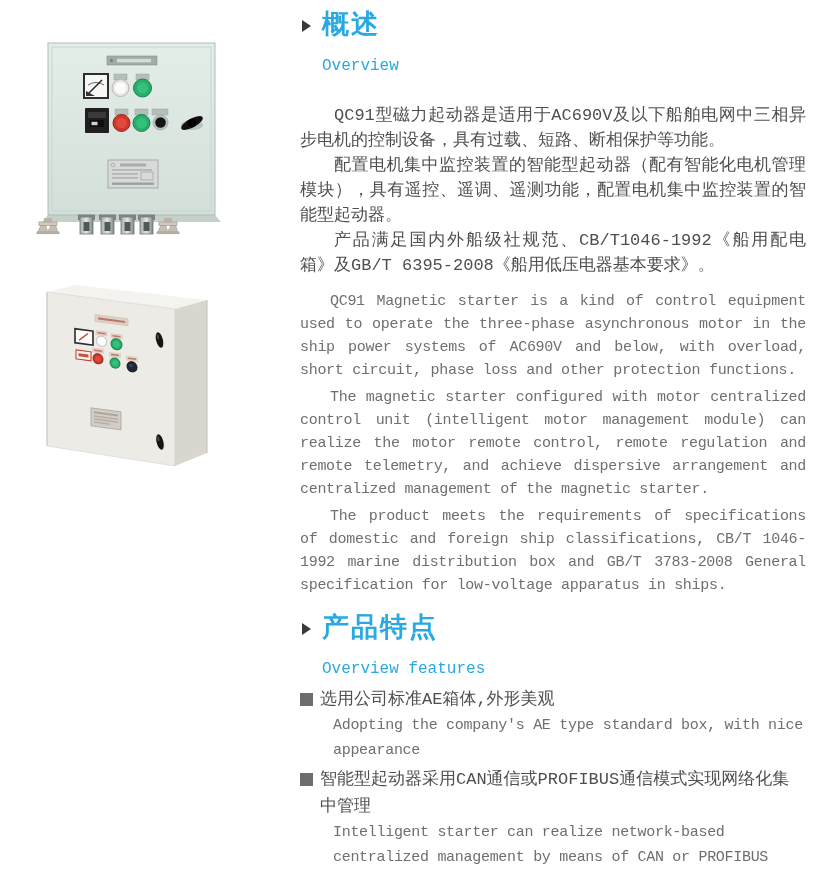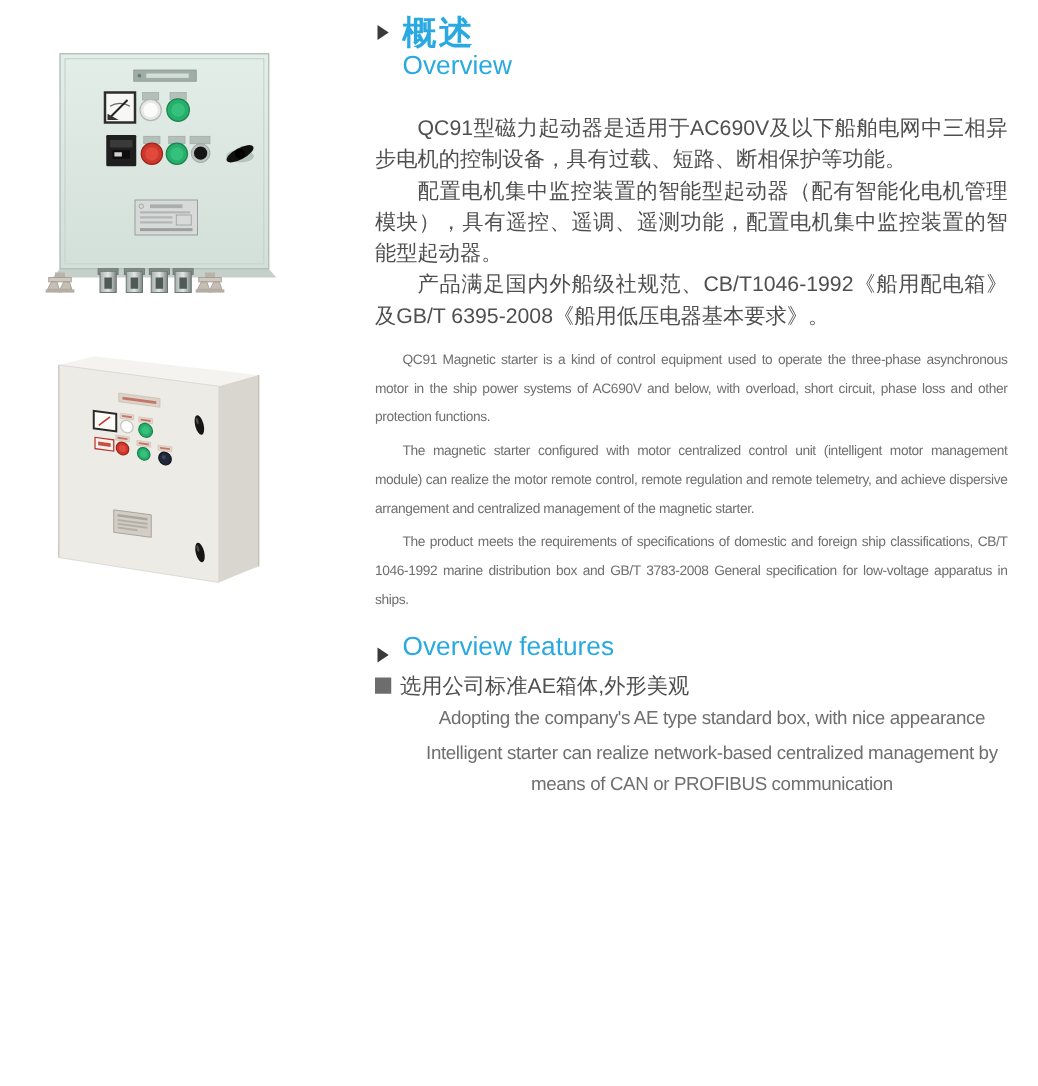--- a/index.html
+++ b/index.html
@@ -1,36 +1,36 @@
 <!DOCTYPE html>
 <html style="--accent-blue: #29a9e1; --marker-dark: #3a3a3a; --body-zh: #4f4f4f; --body-en: #6f6f6f; --bullet-gray: #6d6d6d;"><head>
 <meta charset="utf-8">
 <style>
   html,body{margin:0;padding:0;background:#fff;}
   .page{position:relative;width:830px;height:869px;background:#fff;overflow:hidden;
-        font-family:Liberation Sans, sans-serif;}
+        font-family:Liberation Mono, monospace;}
   .photo1{position:absolute;left:30px;top:36px;}
   .photo2{position:absolute;left:35px;top:272px;}
   .content{position:absolute;left:300px;top:6px;width:506px;}
   .sec-head{position:relative;padding-left:22px;margin-top:4px;}
   .tri{position:absolute;left:2px;top:10px;width:0;height:0;
        border-left:9px solid var(--marker-dark,#3a3a3a);
        border-top:6px solid transparent;border-bottom:6px solid transparent;}
   .h-zh{font-size:27px;font-weight:bold;color:var(--accent-blue,#29a9e1);
         line-height:32px;letter-spacing:2px;}
-  .h-en{font-size:21px;color:var(--accent-blue,#29a9e1);line-height:20px;margin-top:1px;}
+  .h-en{font-size:16px;color:var(--accent-blue,#29a9e1);line-height:20px;margin-top:14px;}
   .zh-block{margin-top:27px;}
   p.zh{font-size:17px;line-height:25px;color:var(--body-zh,#4f4f4f);
        text-align:justify;text-indent:2em;margin:0;}
   .en-block{margin-top:12px;}
-  p.en{font-size:11px;line-height:23px;color:var(--body-en,#6f6f6f);
+  p.en{font-size:15px;line-height:23px;color:var(--body-en,#6f6f6f);
        text-align:justify;text-indent:2em;margin:4px 0 0;letter-spacing:-0.3px;}
   .features{margin-top:16px;}
   .feat-list{margin-top:7px;}
-  .feat{margin-bottom:3px;text-align:center;}
+  .feat{margin-bottom:3px;}
   .feat-zh{display:flex;align-items:flex-start;font-size:17px;line-height:27px;
            color:var(--body-zh,#4f4f4f);}
   .sq{flex:none;width:13px;height:13px;background:var(--bullet-gray,#6d6d6d);
       margin:7px 7px 0 0;}
   .feat-en{font-size:15px;line-height:25px;color:var(--body-en,#6f6f6f);
            padding-left:33px;letter-spacing:-0.3px;}
 </style>
 </head>
 <body>
 
@@ -244,30 +244,35 @@
       <div class="en-block">
         <p class="en">QC91 Magnetic starter is a kind of control equipment used to operate the three-phase asynchronous motor in the ship power systems of AC690V and below, with overload, short circuit, phase loss and other protection functions.</p>
         <p class="en">The magnetic starter configured with motor centralized control unit (intelligent motor management module) can realize the motor remote control, remote regulation and remote telemetry, and achieve dispersive arrangement and centralized management of the magnetic starter.</p>
         <p class="en">The product meets the requirements of specifications of domestic and foreign ship classifications, CB/T 1046-1992 marine distribution box and GB/T 3783-2008 General specification for low-voltage apparatus in ships.</p>
       </div>
     </section>
 
     <section class="features">
       <div class="sec-head">
         <span class="tri"></span>
+        <div class="h-zh">产品特点</div>
         <div class="h-en">Overview features</div>
       </div>
       <div class="feat-list">
         <div class="feat">
           <div class="feat-zh">
             <span class="sq"></span>
             <span>选用公司标准AE箱体,外形美观</span>
           </div>
           <div class="feat-en">Adopting the company's AE type standard box, with nice appearance</div>
         </div>
         <div class="feat">
+          <div class="feat-zh">
+            <span class="sq"></span>
+            <span>智能型起动器采用CAN通信或PROFIBUS通信模式实现网络化集中管理</span>
+          </div>
           <div class="feat-en">Intelligent starter can realize network-based centralized management by means of CAN or PROFIBUS communication</div>
         </div>
       </div>
     </section>
 
   </div>
 </div>
 
 </body></html>

